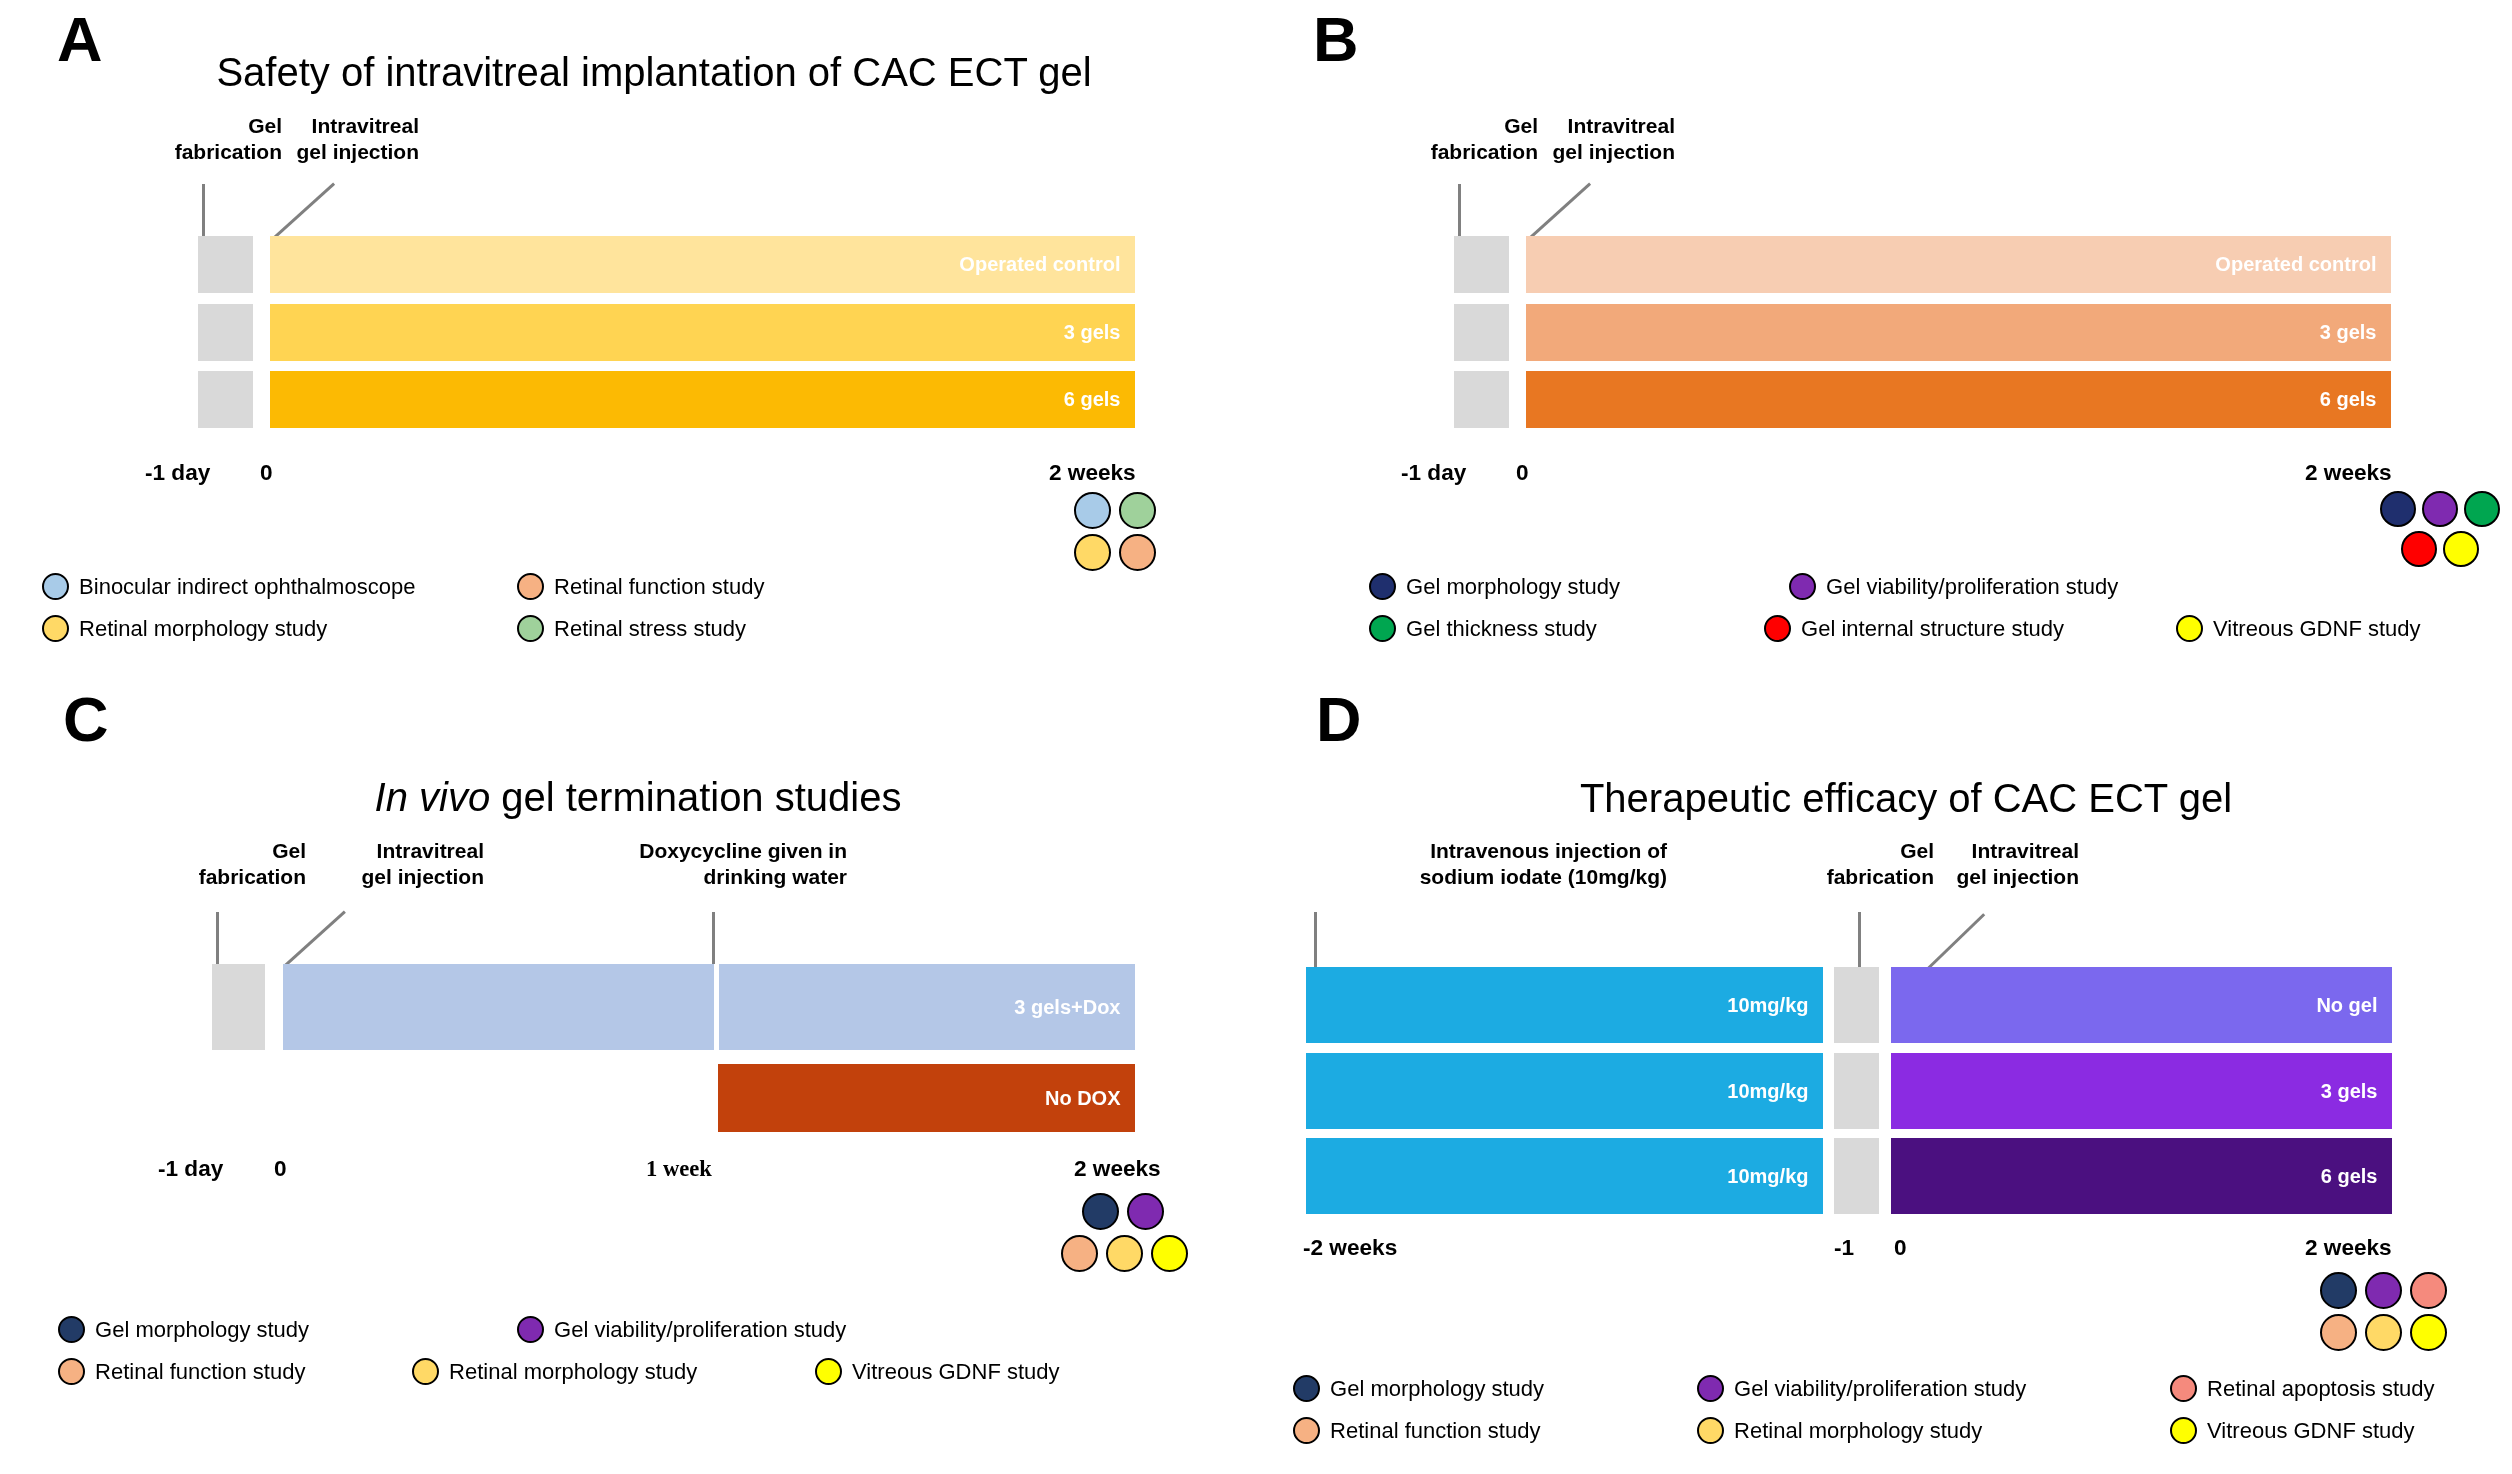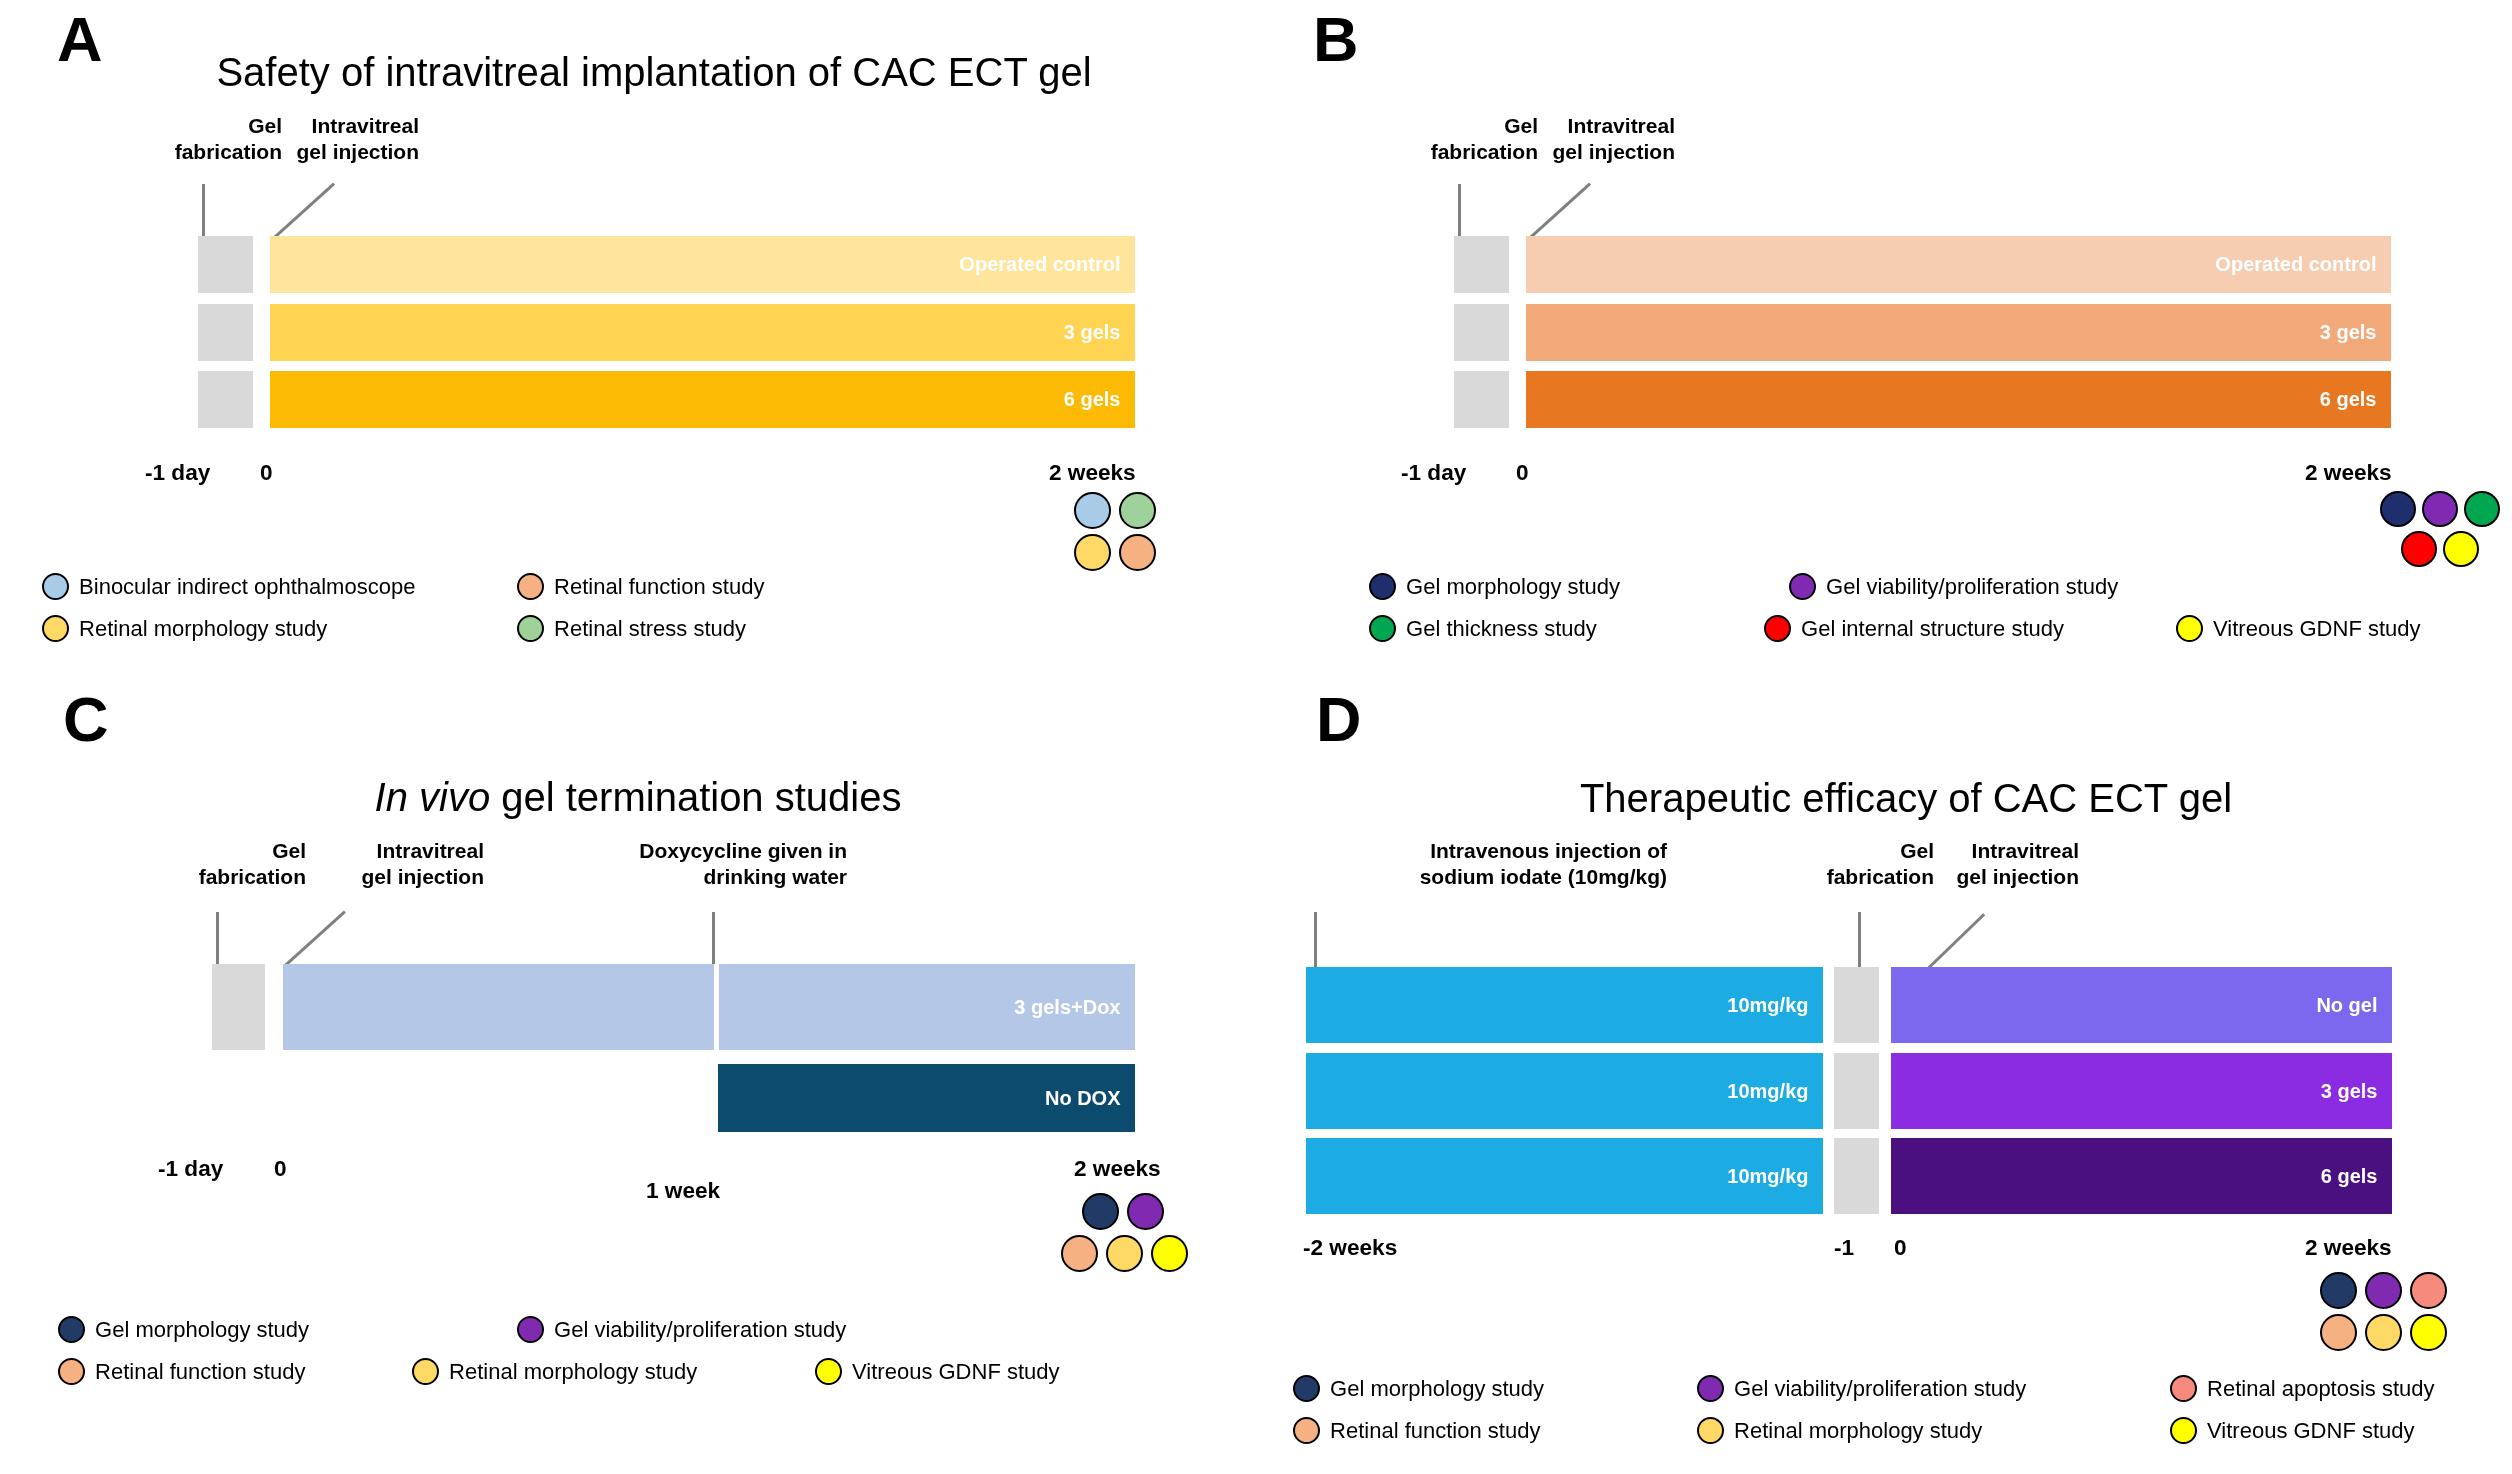--- a/index.html
+++ b/index.html
@@ -265,27 +265,27 @@
     <div class="tick-line tick-vert" style="left:712px;top:234px;height:55px;"></div>
 
     <div class="gelblock" style="left:212px;top:286px;width:53px;height:86px;"></div>
 
     <div class="bar" style="left:283px;top:286px;width:852px;height:86px;background:#b4c7e7;">
       <span class="bar-label">3 gels+Dox</span>
     </div>
 
     <div style="position:absolute;left:714px;top:286px;width:4.8px;height:86px;background:#ffffff;"></div>
 
-    <div class="bar" style="left:718px;top:386px;width:417px;height:68px;background:#0c4a6e;">
+    <div class="bar" style="left:718px;top:386px;width:417px;height:68px;background:#c2410c;">
       <span class="bar-label dark">No DOX</span>
     </div>
 
     <div class="axis-label" style="left:158px;top:478px;">-1 day</div>
     <div class="axis-label" style="left:274px;top:478px;">0</div>
-    <div class="axis-label" style="left:646px;top:500px;">1 week</div>
+    <div class="axis-label" style="left:646px;top:478px;font-family:Liberation Serif, serif;">1 week</div>
     <div class="axis-label" style="left:1074px;top:478px;">2 weeks</div>
 
     <div class="dot" style="left:1082px;top:515px;width:37px;height:37px;background:#223b66;"></div>
     <div class="dot" style="left:1127px;top:515px;width:37px;height:37px;background:#7f2ab0;"></div>
     <div class="dot" style="left:1061px;top:557px;width:37px;height:37px;background:#f6b183;"></div>
     <div class="dot" style="left:1106px;top:557px;width:37px;height:37px;background:#ffd966;"></div>
     <div class="dot" style="left:1151px;top:557px;width:37px;height:37px;background:#ffff00;"></div>
 
     <div class="legend-item" style="left:58px;top:638px;">
       <span class="legend-swatch" style="background:#223b66;"></span>

